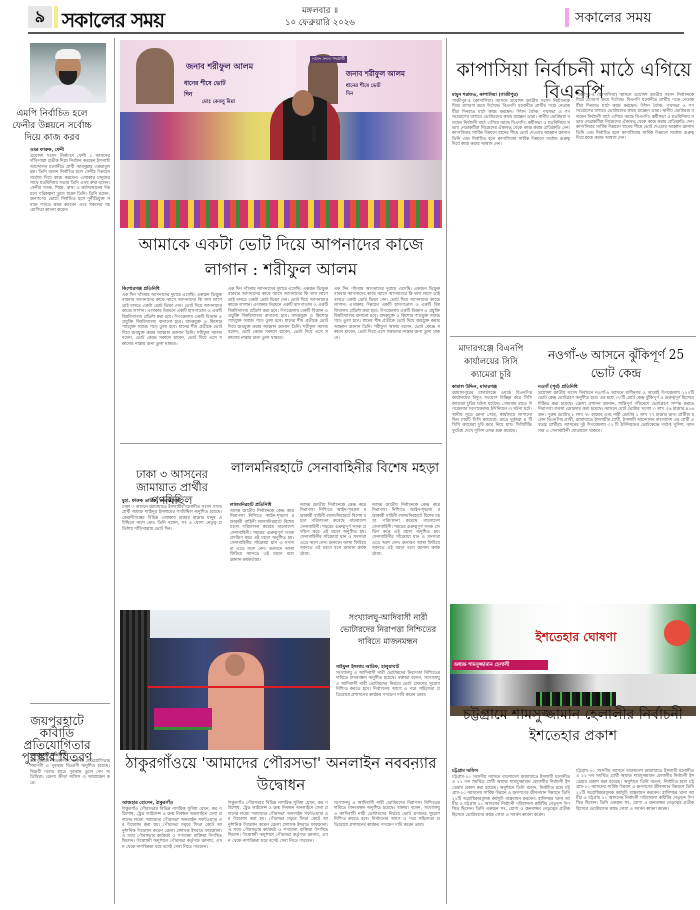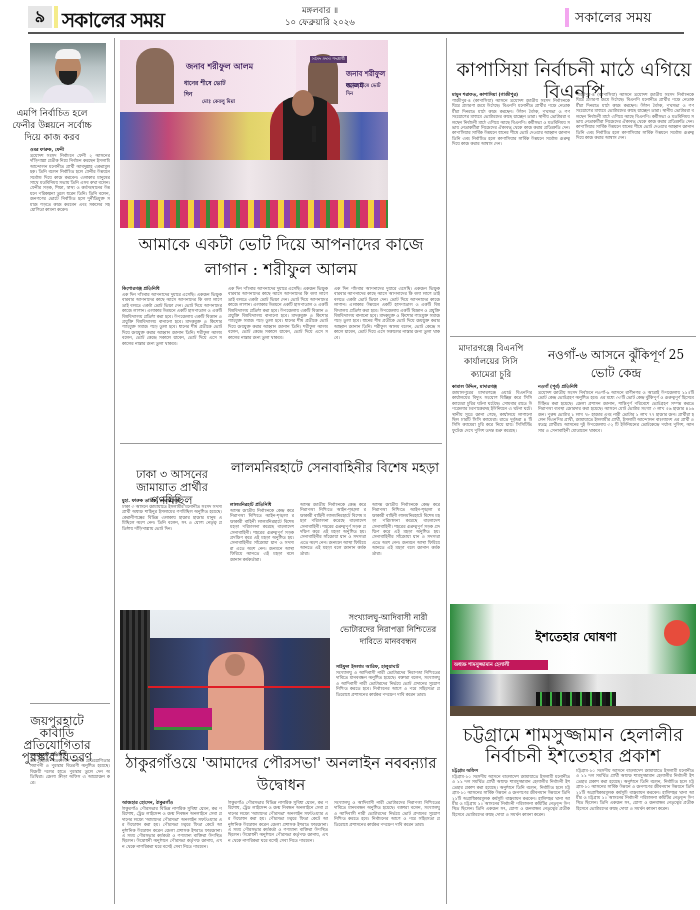--- a/index.html
+++ b/index.html
@@ -45,21 +45,21 @@
 <div class="abs hl" style="left:11px;top:107px;width:82px;font-size:9px;line-height:12px">এমপি নির্বাচিত হলে ফেনীর উন্নয়নে সর্বোচ্চ দিয়ে কাজ করব</div>
 <div class="abs by" style="left:30px;top:147px;width:80px">ওমর ফারুক, ফেনী</div>
 <div class="abs txt" style="left:30px;top:153px;width:80px;height:548px">ত্রয়োদশ সংসদ নির্বাচনে ফেনী ২ আসনের দাঁড়িপাল্লা প্রতীক নিয়ে নির্বাচন করছেন ইসলামি আন্দোলন মনোনীত প্রার্থী আবদুল্লাহ একরামুল হক। তিনি বলেন নির্বাচিত হলে ফেনীর উন্নয়নে সর্বোচ্চ দিয়ে কাজ করবেন। এলাকার মানুষের সাথে মতবিনিময় সভায় তিনি এসব কথা বলেন। ফেনীর সড়ক, শিক্ষা, স্বাস্থ্য ও কর্মসংস্থানের উন্নয়নে পরিকল্পনা তুলে ধরেন তিনি। তিনি বলেন, জনগণের ভোটে নির্বাচিত হলে দুর্নীতিমুক্ত সমাজ গড়তে কাজ করবেন এবং সকলের সহযোগিতা কামনা করেন।</div>
 <div class="abs hline" style="left:30px;top:703px;width:80px"></div>
 <div class="abs hl" style="left:16px;top:715px;width:82px;font-size:12px;line-height:12px">জয়পুরহাটে কাবাডি প্রতিযোগিতার পুরস্কার বিতরণ</div>
 <div class="abs by" style="left:30px;top:752px;width:80px">জয়পুরহাট প্রতিনিধি</div>
 <div class="abs txt" style="left:30px;top:758px;width:80px;height:146px">জয়পুরহাটে শীতকালীন কাবাডি প্রতিযোগিতার সমাপনী ও পুরস্কার বিতরণী অনুষ্ঠিত হয়েছে। বিজয়ী দলের হাতে পুরস্কার তুলে দেন অতিথিরা। জেলা ক্রীড়া অফিস এ আয়োজন করে।</div>
 
 <div class="abs vline" style="left:114px;top:38px;height:866px"></div>
 
-<div class="abs photo" style="left:120px;top:40px;width:268px;height:188px;background:#86efac">
+<div class="abs photo" style="left:120px;top:40px;width:322px;height:188px;background:#86efac">
   <div style="position:absolute;left:0;top:0;width:176px;height:72px;background:linear-gradient(90deg,#efd6e4,#f7e8f0)"></div>
   <div style="position:absolute;left:176px;top:0;width:146px;height:72px;background:linear-gradient(90deg,#f5e1ec,#eed0e0)"></div>
   <div style="position:absolute;left:16px;top:8px;width:38px;height:56px;border-radius:18px 18px 0 0;background:#8a6b5a"></div>
   <div style="position:absolute;left:188px;top:14px;width:30px;height:50px;border-radius:15px 15px 0 0;background:#7a5c4d"></div>
   <div style="position:absolute;left:66px;top:20px;font-size:8px;font-weight:bold;color:#3a1a5a">জনাব শরীফুল আলম</div>
   <div style="position:absolute;left:226px;top:28px;font-size:7px;font-weight:bold;color:#3a1a5a">জনাব শরীফুল আলম</div>
   <div style="position:absolute;left:64px;top:38px;font-size:6px;font-weight:bold;color:#2a1a4a;width:50px">ধানের শীষে ভোট দিন</div>
   <div style="position:absolute;left:226px;top:42px;font-size:5px;font-weight:bold;color:#2a1a4a;width:40px">ধানের শীষে ভোট দিন</div>
   <div style="position:absolute;left:82px;top:58px;font-size:5px;font-weight:bold;color:#2a1a4a">মোঃ কেবলু মিয়া</div>
   <div style="position:absolute;left:190px;top:16px;font-size:4px;color:#fff;background:#5a3a6a;padding:0 2px">সংসদ সদস্য পদপ্রার্থী</div>
@@ -93,21 +93,21 @@
   <div style="position:absolute;left:88px;top:42px;width:56px;height:98px;border-radius:24px 24px 0 0;background:#e2a08a"></div>
   <div style="position:absolute;left:105px;top:44px;width:20px;height:22px;border-radius:50%;background:#b8806a"></div>
   <div style="position:absolute;left:28px;top:76px;width:182px;height:2px;background:#e01c24"></div>
   <div style="position:absolute;left:34px;top:98px;width:58px;height:22px;background:#c2187a;border-bottom:3px solid #3a8a3a"></div>
 </div>
 <div class="abs hl" style="left:120px;top:752px;width:322px;font-size:15px;line-height:22px">ঠাকুরগাঁওয়ে 'আমাদের পৌরসভা' অনলাইন নববন়্যার উদ্বোধন</div>
 <div class="abs by" style="left:122px;top:800px;width:100px">আজহার হোসেন, ঠাকুরগাঁও</div>
 <div class="abs txt" style="left:122px;top:806px;width:100px;height:98px">ঠাকুরগাঁও পৌরসভার বিভিন্ন নাগরিক সুবিধা যেমন, কর পরিশোধ, ট্রেড লাইসেন্স ও জন্ম নিবন্ধন অনলাইনে সেবা প্রদানের লক্ষ্যে 'আমাদের পৌরসভা' অনলাইন সফটওয়্যার এর উদ্বোধন করা হয়। পৌরসভা চত্বরে ফিতা কেটে আনুষ্ঠানিক উদ্বোধন করেন জেলা প্রশাসক ইশরাত ফারজানা। এ সময় পৌরসভার কর্মকর্তা ও গণ্যমান্য ব্যক্তিরা উপস্থিত ছিলেন। উদ্বোধনী অনুষ্ঠানে পৌরসভা কর্তৃপক্ষ জানায়, এখন থেকে নাগরিকরা ঘরে বসেই সেবা নিতে পারবেন।</div>
 <div class="abs txt" style="left:228px;top:800px;width:100px;height:104px">ঠাকুরগাঁও পৌরসভার বিভিন্ন নাগরিক সুবিধা যেমন, কর পরিশোধ, ট্রেড লাইসেন্স ও জন্ম নিবন্ধন অনলাইনে সেবা প্রদানের লক্ষ্যে 'আমাদের পৌরসভা' অনলাইন সফটওয়্যার এর উদ্বোধন করা হয়। পৌরসভা চত্বরে ফিতা কেটে আনুষ্ঠানিক উদ্বোধন করেন জেলা প্রশাসক ইশরাত ফারজানা। এ সময় পৌরসভার কর্মকর্তা ও গণ্যমান্য ব্যক্তিরা উপস্থিত ছিলেন। উদ্বোধনী অনুষ্ঠানে পৌরসভা কর্তৃপক্ষ জানায়, এখন থেকে নাগরিকরা ঘরে বসেই সেবা নিতে পারবেন।</div>
 
-<div class="abs hl" style="left:334px;top:612px;width:108px;font-size:8px;line-height:12px">সংখ্যালঘু-আদিবাসী নারী ভোটারদের নিরাপত্তা নিশ্চিতের দাবিতে মানববন্ধন</div>
+<div class="abs hl" style="left:334px;top:612px;width:108px;font-size:8px;line-height:12px">সংখ্যালঘু-আদিবাসী নারী ভোটারদের নিরাপত্তা নিশ্চিতের দাবিতে মাজনমন্ধন</div>
 <div class="abs by" style="left:336px;top:664px;width:104px">সাইফুল ইসলাম আরিফ, হালুয়াঘাট</div>
 <div class="abs txt" style="left:336px;top:670px;width:104px;height:80px">সংখ্যালঘু ও আদিবাসী নারী ভোটারদের নিরাপত্তা নিশ্চিতের দাবিতে মানববন্ধন অনুষ্ঠিত হয়েছে। বক্তারা বলেন, সংখ্যালঘু ও আদিবাসী নারী ভোটারদের নির্ভয়ে ভোট প্রদানের সুযোগ নিশ্চিত করতে হবে। নির্বাচনের আগে ও পরে সহিংসতা প্রতিরোধে প্রশাসনের কার্যকর পদক্ষেপ দাবি করেন তারা।</div>
 <div class="abs txt" style="left:334px;top:800px;width:106px;height:104px">সংখ্যালঘু ও আদিবাসী নারী ভোটারদের নিরাপত্তা নিশ্চিতের দাবিতে মানববন্ধন অনুষ্ঠিত হয়েছে। বক্তারা বলেন, সংখ্যালঘু ও আদিবাসী নারী ভোটারদের নির্ভয়ে ভোট প্রদানের সুযোগ নিশ্চিত করতে হবে। নির্বাচনের আগে ও পরে সহিংসতা প্রতিরোধে প্রশাসনের কার্যকর পদক্ষেপ দাবি করেন তারা।</div>
 
 <div class="abs vline" style="left:446px;top:38px;height:866px"></div>
 
 <div class="abs hl" style="left:450px;top:58px;width:248px;font-size:19px;line-height:22px">কাপাসিয়া নির্বাচনী মাঠে এগিয়ে বিএনপি</div>
 <div class="abs by" style="left:452px;top:92px;width:118px">মামুন শরাফত, কাপাসিয়া (গাজীপুর)</div>
 <div class="abs txt" style="left:452px;top:98px;width:118px;height:232px">গাজীপুর-৪ (কাপাসিয়া) আসনে ত্রয়োদশ জাতীয় সংসদ নির্বাচনকে ঘিরে প্রচারণা জমে উঠেছে। বিএনপি মনোনীত প্রার্থীর পক্ষে নেতাকর্মীরা দিনরাত মাঠে কাজ করছেন। উঠান বৈঠক, পথসভা ও গণসংযোগের মাধ্যমে ভোটারদের কাছে যাচ্ছেন তারা। স্থানীয় ভোটাররা বলছেন নির্বাচনী মাঠে এগিয়ে আছে বিএনপি। কর্মীসভা ও মতবিনিময় সভায় নেতাকর্মীরা নিজেদের ঐক্যবদ্ধ থেকে কাজ করার প্রতিশ্রুতি দেন। কাপাসিয়ার সার্বিক উন্নয়নে ধানের শীষে ভোট দেওয়ার আহ্বান জানান তিনি এবং নির্বাচিত হলে কাপাসিয়ার সার্বিক উন্নয়নে সর্বোচ্চ গুরুত্ব দিয়ে কাজ করার আশ্বাস দেন।</div>
 <div class="abs txt" style="left:576px;top:92px;width:118px;height:238px">গাজীপুর-৪ (কাপাসিয়া) আসনে ত্রয়োদশ জাতীয় সংসদ নির্বাচনকে ঘিরে প্রচারণা জমে উঠেছে। বিএনপি মনোনীত প্রার্থীর পক্ষে নেতাকর্মীরা দিনরাত মাঠে কাজ করছেন। উঠান বৈঠক, পথসভা ও গণসংযোগের মাধ্যমে ভোটারদের কাছে যাচ্ছেন তারা। স্থানীয় ভোটাররা বলছেন নির্বাচনী মাঠে এগিয়ে আছে বিএনপি। কর্মীসভা ও মতবিনিময় সভায় নেতাকর্মীরা নিজেদের ঐক্যবদ্ধ থেকে কাজ করার প্রতিশ্রুতি দেন। কাপাসিয়ার সার্বিক উন্নয়নে ধানের শীষে ভোট দেওয়ার আহ্বান জানান তিনি এবং নির্বাচিত হলে কাপাসিয়ার সার্বিক উন্নয়নে সর্বোচ্চ গুরুত্ব দিয়ে কাজ করার আশ্বাস দেন।</div>
@@ -116,23 +116,23 @@
 <div class="abs hl" style="left:450px;top:342px;width:82px;font-size:8.5px;line-height:13px">মাদারগঞ্জে বিএনপি কার্যালয়ের সিসি ক্যামেরা চুরি</div>
 <div class="abs by" style="left:452px;top:384px;width:80px">কামাল উদ্দিন, মাদারগঞ্জ</div>
 <div class="abs txt" style="left:452px;top:390px;width:80px;height:202px">জামালপুরের মাদারগঞ্জে ওয়ার্ড বিএনপির কার্যালয়ের বিদ্যুৎ সংযোগ বিচ্ছিন্ন করে সিসি ক্যামেরা চুরির ঘটনা ঘটেছে। সোমবার রাতে উপজেলার চরপাকেরদহ ইউনিয়নে এ ঘটনা ঘটে। স্থানীয় সূত্রে জানা গেছে, কার্যালয়ে লাগানো ছিল চারটি সিসি ক্যামেরা। রাতে দুর্বৃত্তরা ৪ টি সিসি ক্যামেরা চুরি করে নিয়ে যায়। সিসিটিভি ফুটেজ দেখে পুলিশ তদন্ত শুরু করেছে।</div>
 
 <div class="abs hl" style="left:536px;top:346px;width:160px;font-size:12px;line-height:18px">নওগাঁ-৬ আসনে ঝুঁকিপূর্ণ 25 ভোট কেন্দ্র</div>
 <div class="abs by" style="left:538px;top:384px;width:156px">নওগাঁ (পূর্ব) প্রতিনিধি</div>
 <div class="abs txt" style="left:538px;top:390px;width:156px;height:202px">ত্রয়োদশ জাতীয় সংসদ নির্বাচনে নওগাঁ-৬ আসনে রাণীনগর ও আত্রাই উপজেলায় ১১৫টি ভোট কেন্দ্র ভোটগ্রহণ অনুষ্ঠিত হবে। এর মধ্যে ৩৩টি ভোট কেন্দ্র ঝুঁকিপূর্ণ ও গুরুত্বপূর্ণ হিসেবে চিহ্নিত করা হয়েছে। জেলা প্রশাসন জানান, শান্তিপূর্ণ পরিবেশে ভোটগ্রহণ সম্পন্ন করতে নিরাপত্তা ব্যবস্থা জোরদার করা হয়েছে। আসনে মোট ভোটার সংখ্যা ৩ লাখ ৫৬ হাজার ৪১৬ জন। পুরুষ ভোটার ১ লাখ ৭৮ হাজার এবং নারী ভোটার ১ লাখ ৭৭ হাজার জন। প্রার্থীরা হলেন বিএনপির প্রার্থী, জামায়াতে ইসলামীর প্রার্থী, ইসলামী আন্দোলন বাংলাদেশ এর প্রার্থী ও স্বতন্ত্র প্রার্থীরা। আসনের দুই উপজেলায় ৩২ টি ইউনিয়নের ভোটকেন্দ্রে পর্যাপ্ত পুলিশ, আনসার ও সেনাবাহিনী মোতায়েন থাকবে।</div>
 
 <div class="abs photo" style="left:450px;top:604px;width:246px;height:112px;background:#fff">
   <div style="position:absolute;left:0;top:0;width:246px;height:70px;background:linear-gradient(90deg,#2e8b3e 0%,#f4f7f4 18%,#ffffff 50%,#f4f7f4 80%,#2e8b3e 100%)"></div>
-  <div style="position:absolute;left:56px;top:24px;width:140px;text-align:center;font-size:12px;font-weight:bold;color:#000000">ইশতেহার ঘোষণা</div>
+  <div style="position:absolute;left:56px;top:24px;width:140px;text-align:center;font-size:12px;font-weight:bold;color:#b91c1c">ইশতেহার ঘোষণা</div>
   <div style="position:absolute;left:2px;top:56px;width:96px;font-size:5px;font-weight:bold;color:#fff;background:#c2185b;padding:1px 2px">অধ্যক্ষ শামসুজ্জামান হেলালী</div>
   <div style="position:absolute;left:214px;top:16px;width:26px;height:26px;border-radius:50%;background:#e74c3c"></div>
   <div style="position:absolute;left:0;top:70px;width:246px;height:34px;background:linear-gradient(90deg,#2a3a6a 0%,#e0e0e0 20%,#555 40%,#eaeaea 60%,#ddd 75%,#e6e6e6 100%)"></div>
   <div style="position:absolute;left:86px;top:88px;width:80px;height:14px;background:repeating-linear-gradient(90deg,#111 0 4px,#3cb043 4px 6px,#1a1a1a 6px 10px)"></div>
   <div style="position:absolute;left:0;top:102px;width:246px;height:10px;background:#5a4a3a"></div>
 </div>
-<div class="abs hl" style="left:450px;top:724px;width:246px;font-size:18px;line-height:21px">চট্টগ্রামে শামসুজ্জামান হেলালীর নির্বাচনী ইশতেহার প্রকাশ</div>
+<div class="abs hl" style="left:450px;top:704px;width:246px;font-size:14px;line-height:21px">চট্টগ্রামে শামসুজ্জামান হেলালীর নির্বাচনী ইশতেহার প্রকাশ</div>
 <div class="abs by" style="left:452px;top:768px;width:118px">চট্টগ্রাম অফিস</div>
 <div class="abs txt" style="left:452px;top:774px;width:118px;height:130px">চট্টগ্রাম-১০ সংসদীয় আসনে বাংলাদেশ জামায়াতে ইসলামী মনোনীত ও ১১ দল সমর্থিত প্রার্থী অধ্যক্ষ শামসুজ্জামান হেলালীর নির্বাচনী ইশতেহার প্রকাশ করা হয়েছে। অনুষ্ঠানে তিনি বলেন, নির্বাচিত হলে চট্টগ্রাম-১০ আসনের সার্বিক উন্নয়ন ও জনগণের জীবনমান উন্নয়নে তিনি ২১টি অগ্রাধিকারমূলক কর্মসূচি বাস্তবায়ন করবেন। হালিশহর থানা আমীর ও চট্টগ্রাম ১০ আসনের নির্বাচনী পরিচালনা কমিটির নেতৃবৃন্দ উপস্থিত ছিলেন। তিনি একজন সৎ, যোগ্য ও জনবান্ধব নেতৃত্বের প্রতীক হিসেবে ভোটারদের কাছে দোয়া ও সমর্থন কামনা করেন।</div>
 <div class="abs txt" style="left:576px;top:768px;width:118px;height:136px">চট্টগ্রাম-১০ সংসদীয় আসনে বাংলাদেশ জামায়াতে ইসলামী মনোনীত ও ১১ দল সমর্থিত প্রার্থী অধ্যক্ষ শামসুজ্জামান হেলালীর নির্বাচনী ইশতেহার প্রকাশ করা হয়েছে। অনুষ্ঠানে তিনি বলেন, নির্বাচিত হলে চট্টগ্রাম-১০ আসনের সার্বিক উন্নয়ন ও জনগণের জীবনমান উন্নয়নে তিনি ২১টি অগ্রাধিকারমূলক কর্মসূচি বাস্তবায়ন করবেন। হালিশহর থানা আমীর ও চট্টগ্রাম ১০ আসনের নির্বাচনী পরিচালনা কমিটির নেতৃবৃন্দ উপস্থিত ছিলেন। তিনি একজন সৎ, যোগ্য ও জনবান্ধব নেতৃত্বের প্রতীক হিসেবে ভোটারদের কাছে দোয়া ও সমর্থন কামনা করেন।</div>
 
 </body></html>

